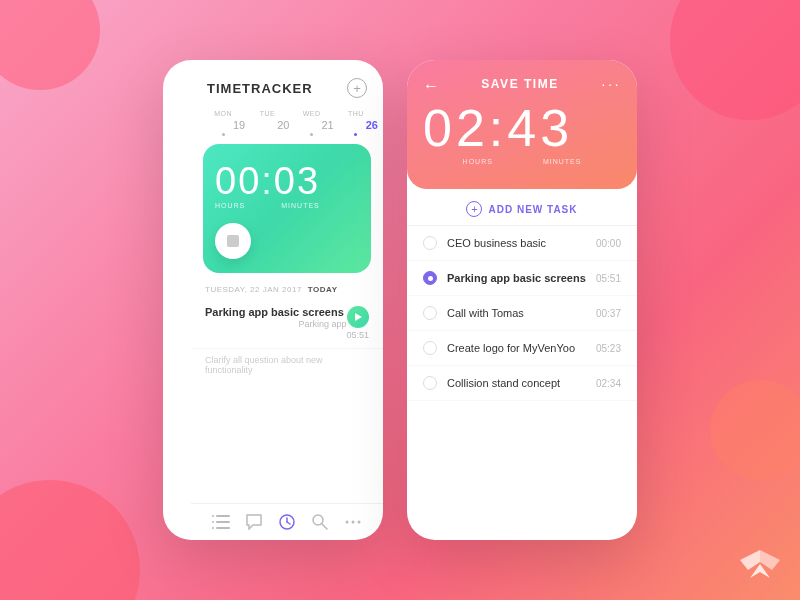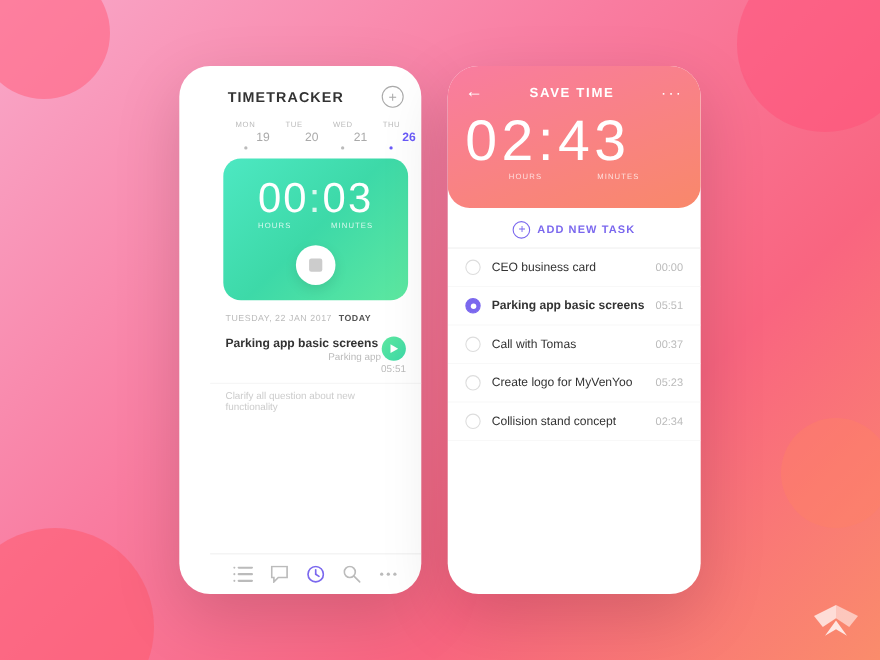--- a/index.html
+++ b/index.html
@@ -126,21 +126,21 @@
     .cal-dot.active { background: #6a5af9; }
 
     
     .timer-block {
       margin: 0 12px;
       border-radius: 16px;
       background: linear-gradient(135deg, #4de8c2 0%, #3dd9a8 50%, #5ee8a0 100%);
       padding: 18px 12px 14px;
       display: flex;
       flex-direction: column;
-      align-items: center;
+      align-items: flex-start;
       position: relative;
     }
     .timer-display {
       color: #fff;
       font-size: 38px;
       font-weight: 300;
       letter-spacing: 2px;
       line-height: 1;
     }
     .timer-display span.colon { opacity: 0.8; }
@@ -573,21 +573,21 @@
     <div class="add-task-row">
       <div class="add-task-icon">+</div>
       <span class="add-task-label">ADD NEW TASK</span>
     </div>
 
     <div class="task-list" id="task-list">
         <div class="rtask-item">
     <div class="radio-circle">
       
     </div>
-    <span class="rtask-name">CEO business card</span>
+    <span class="rtask-name">CEO business basic</span>
     <span class="rtask-time">00:00</span>
   </div>
         <div class="rtask-item">
     <div class="radio-circle selected">
       <div class="radio-inner"></div>
     </div>
     <span class="rtask-name bold">Parking app basic screens</span>
     <span class="rtask-time">05:51</span>
   </div>
         <div class="rtask-item">

